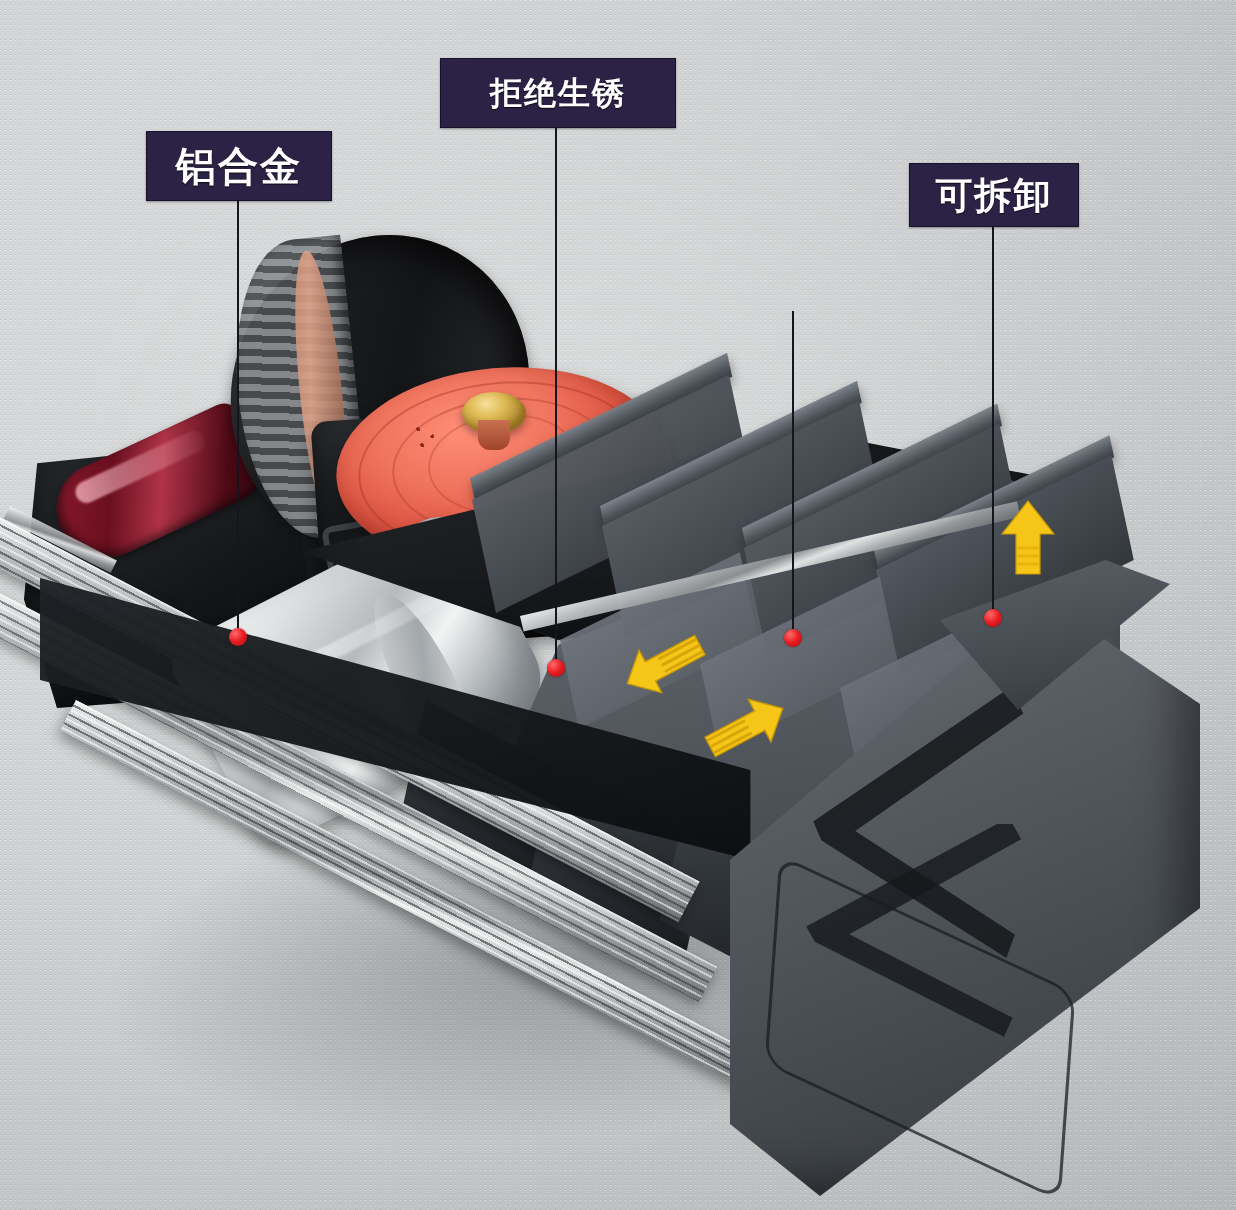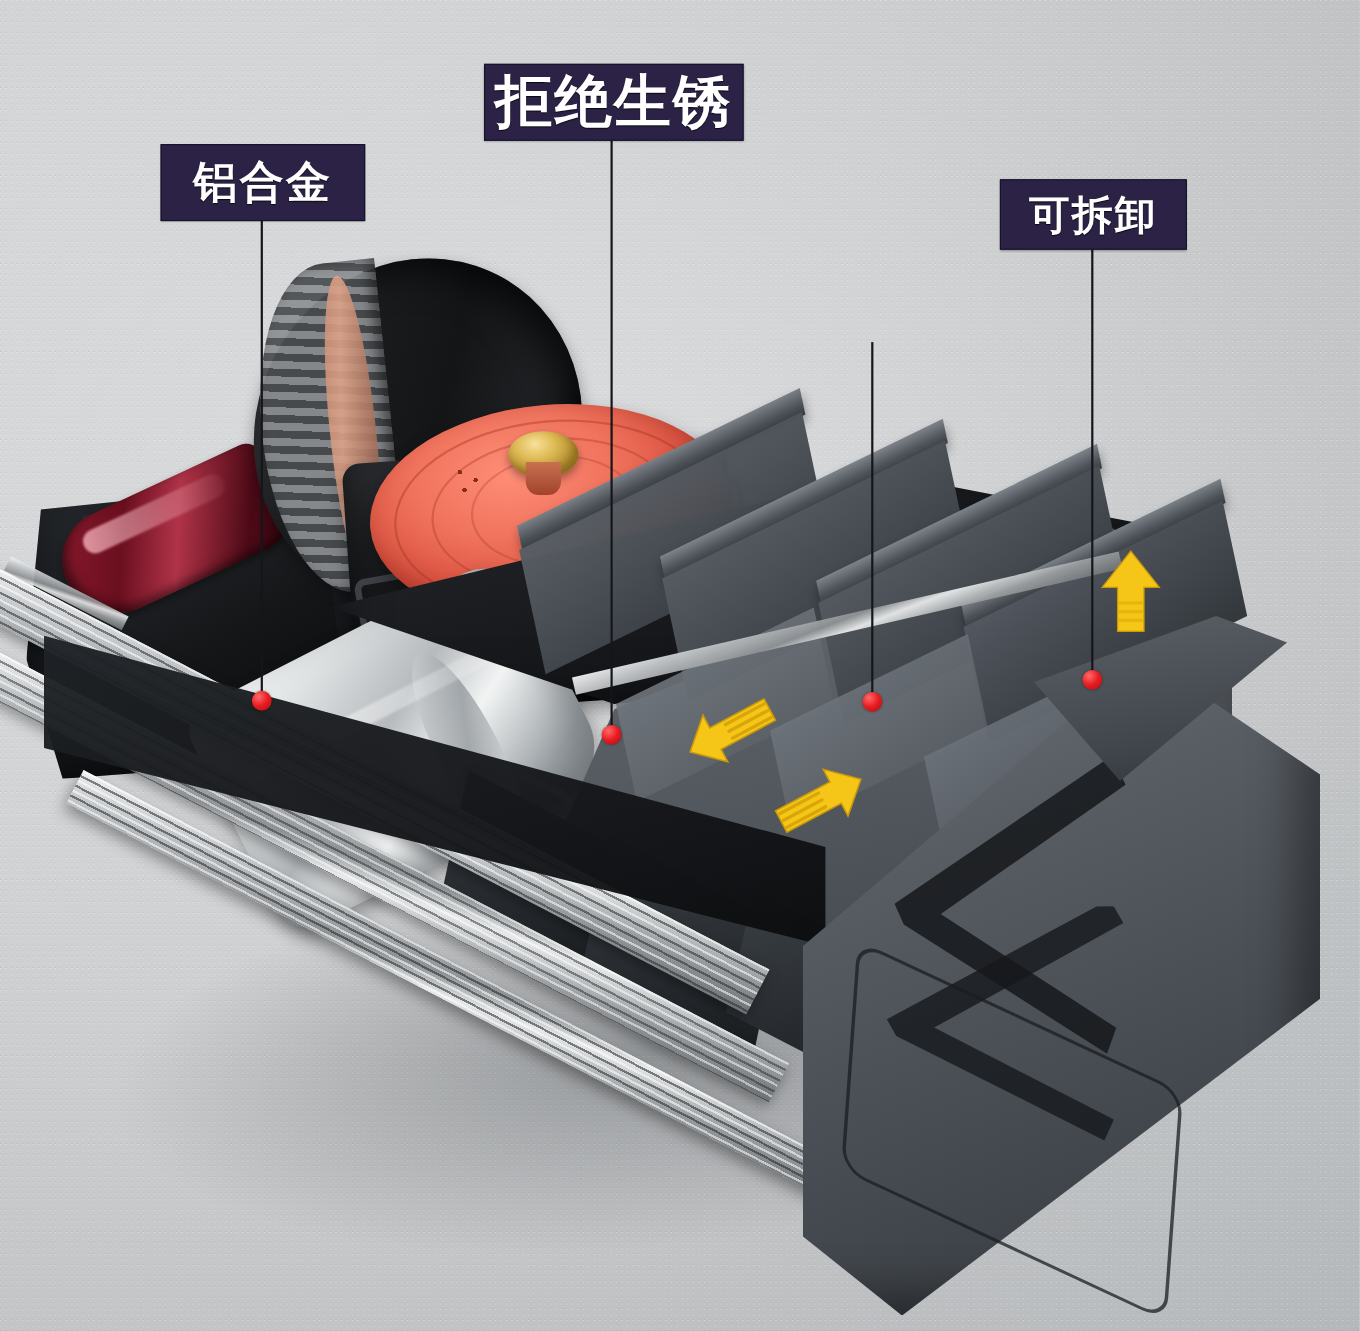--- a/index.html
+++ b/index.html
@@ -314,21 +314,21 @@
   <div class="dot" style="left:784px;top:629px;width:18px;height:18px;"></div>
 
   <div class="leader" style="left:992px;top:225px;height:387px;"></div>
   <div class="dot" style="left:984px;top:609px;width:18px;height:18px;"></div>
 
   <div class="callout" style="left:146px;top:131px;width:184px;height:68px;">
     <span style="font-size:40px;">铝合金</span>
   </div>
 
   <div class="callout" style="left:440px;top:58px;width:234px;height:68px;">
-    <span style="font-size:52px;">拒绝生锈</span>
+    <span style="font-size:32px;">拒绝生锈</span>
   </div>
 
 
   <div class="callout" style="left:909px;top:163px;width:168px;height:62px;">
     <span style="font-size:37px;">可拆卸</span>
   </div>
 
 </div>
 
 </body></html>

